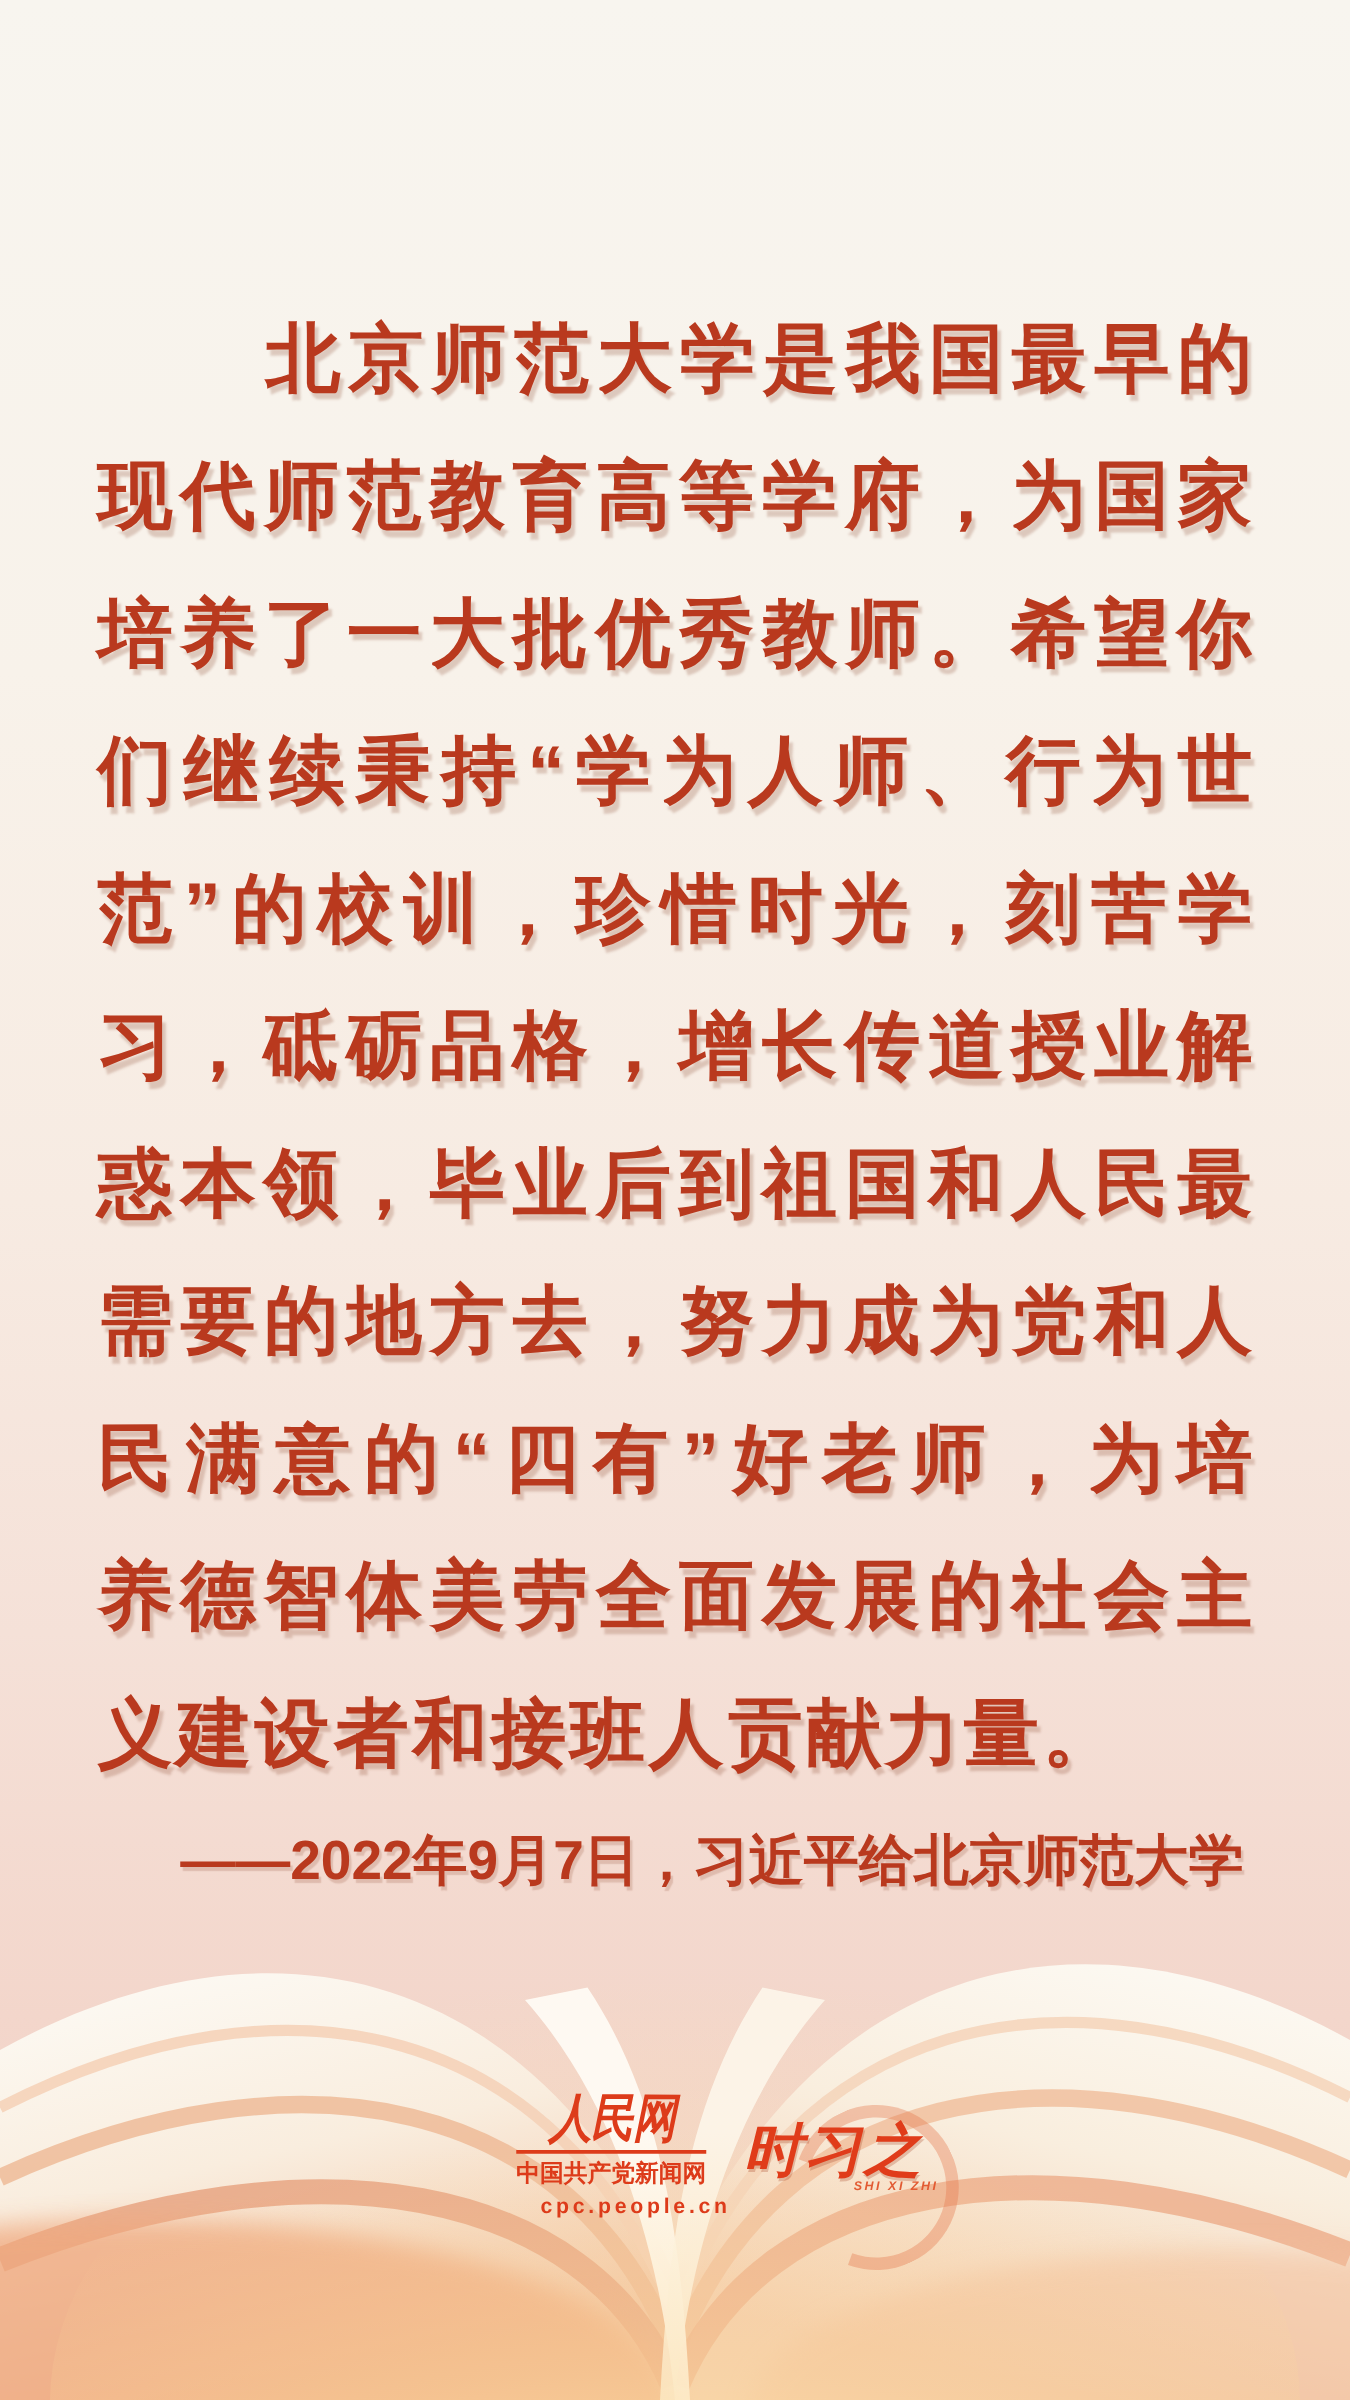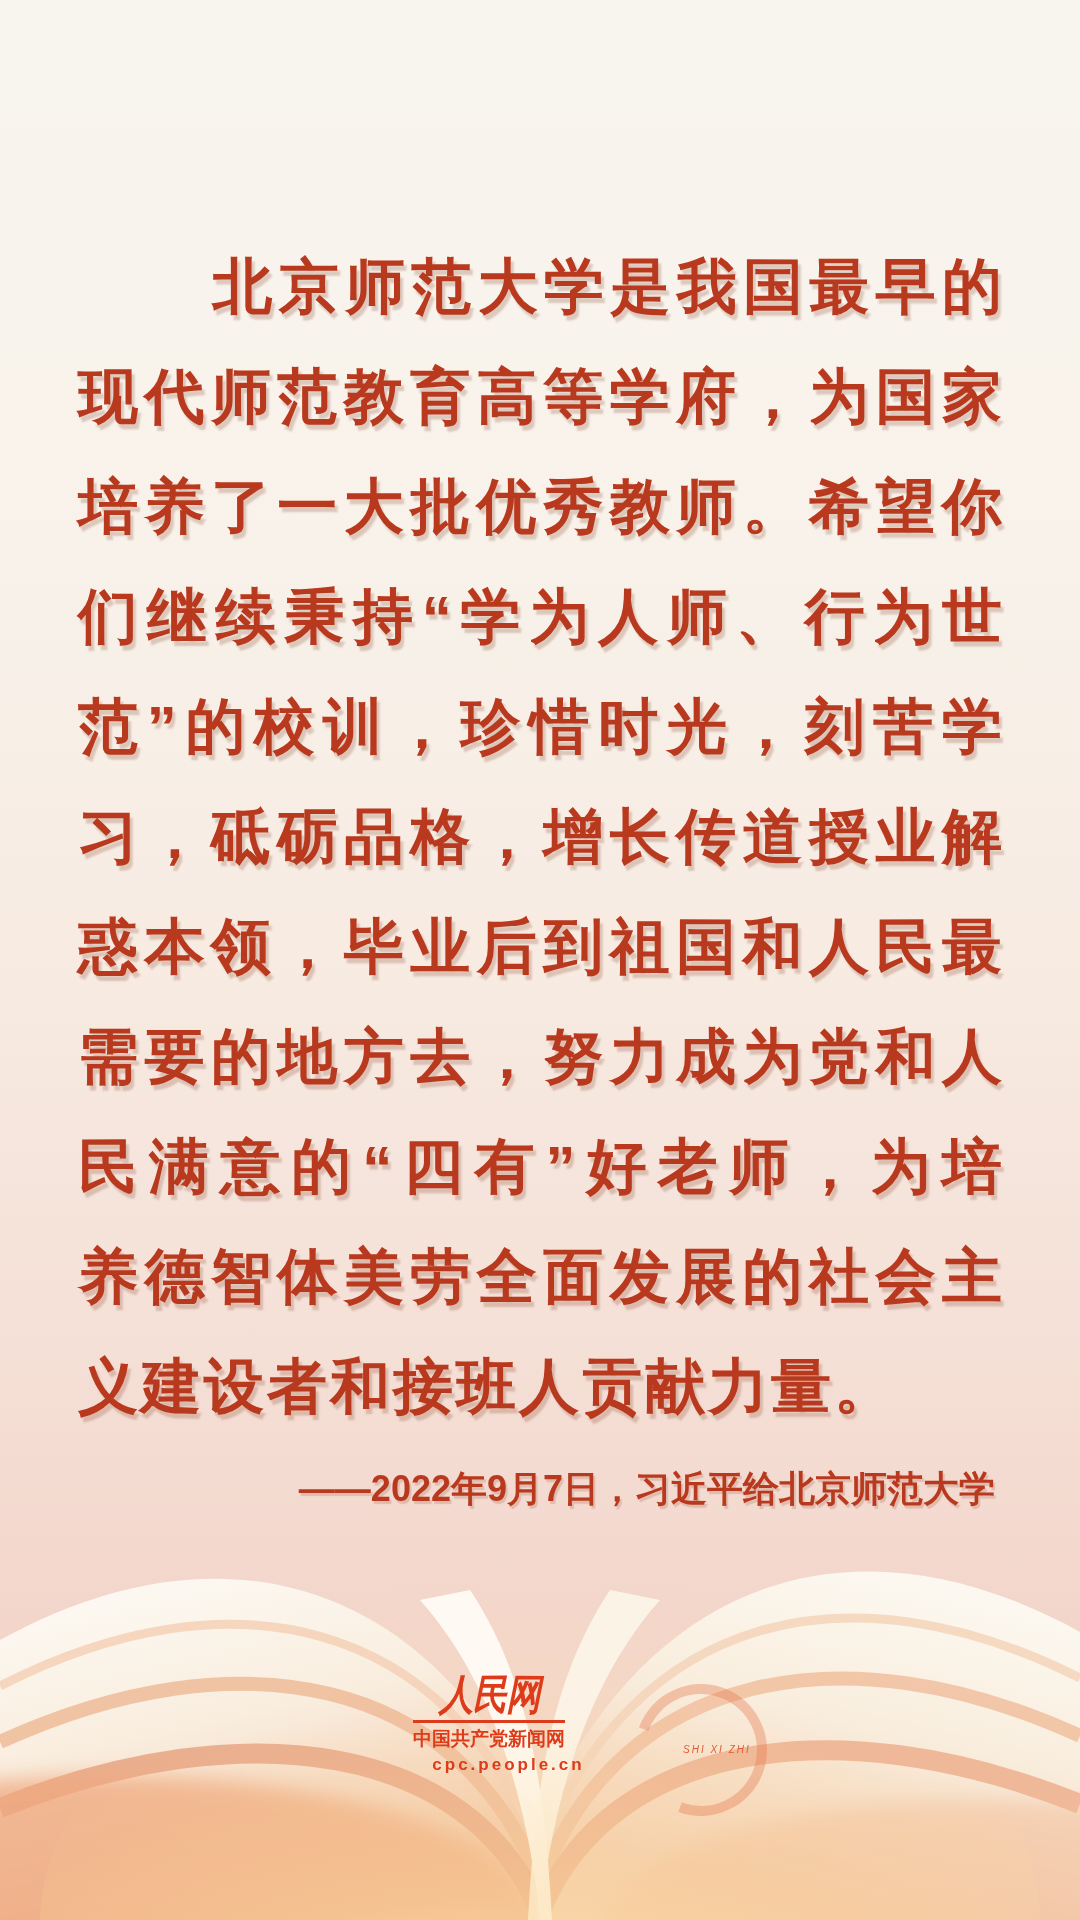--- a/index.html
+++ b/index.html
@@ -42,21 +42,21 @@
   .q-indent{ display:inline-block; width:128px; height:1px; flex:0 0 auto; }
   .q-line span{ flex:0 0 auto; }
 
   
   .attribution{
     position:absolute;
     left:78px; right:85px; top:1462px;
     text-align:right;
     color:#b9391e;
     font-weight:bold;
-    font-size:36px;
+    font-size:44px;
     line-height:53px;
     text-shadow:2px 3px 1px rgba(125,48,24,.18);
   }
 
   
   .book{
     position:absolute;
     left:0; top:1490px;
     width:1080px; height:430px;
     z-index:1;
@@ -131,21 +131,21 @@
     font-style:italic;
     color:#e03c1a;
     letter-spacing:2px;
     white-space:nowrap;
     text-shadow:1px 2px 0 rgba(160,50,20,.25);
   }
   .sxz-latin{
     position:absolute;
     left:88px; top:72px;
     font-size:10px;
-    font-weight:normal;
+    font-weight:bold;
     font-style:italic;
     color:#e25b33;
     letter-spacing:2px;
     white-space:nowrap;
   }
 </style>
 </head>
 <body>
 
 <div class="canvas">
@@ -377,17 +377,18 @@
 
   <div class="footer-logos">
     <div class="pd-block">
       <div class="pd-name">人民网</div>
       <div class="pd-rule"></div>
       <div class="pd-sub">中国共产党新闻网</div>
       <div class="pd-url">cpc.people.cn</div>
     </div>
     <div class="sxz-block">
       <div class="sxz-ring"></div>
+      <div class="sxz-name">时习之</div>
       <div class="sxz-latin">SHI XI ZHI</div>
     </div>
   </div>
 
 </div>
 
 </body></html>

